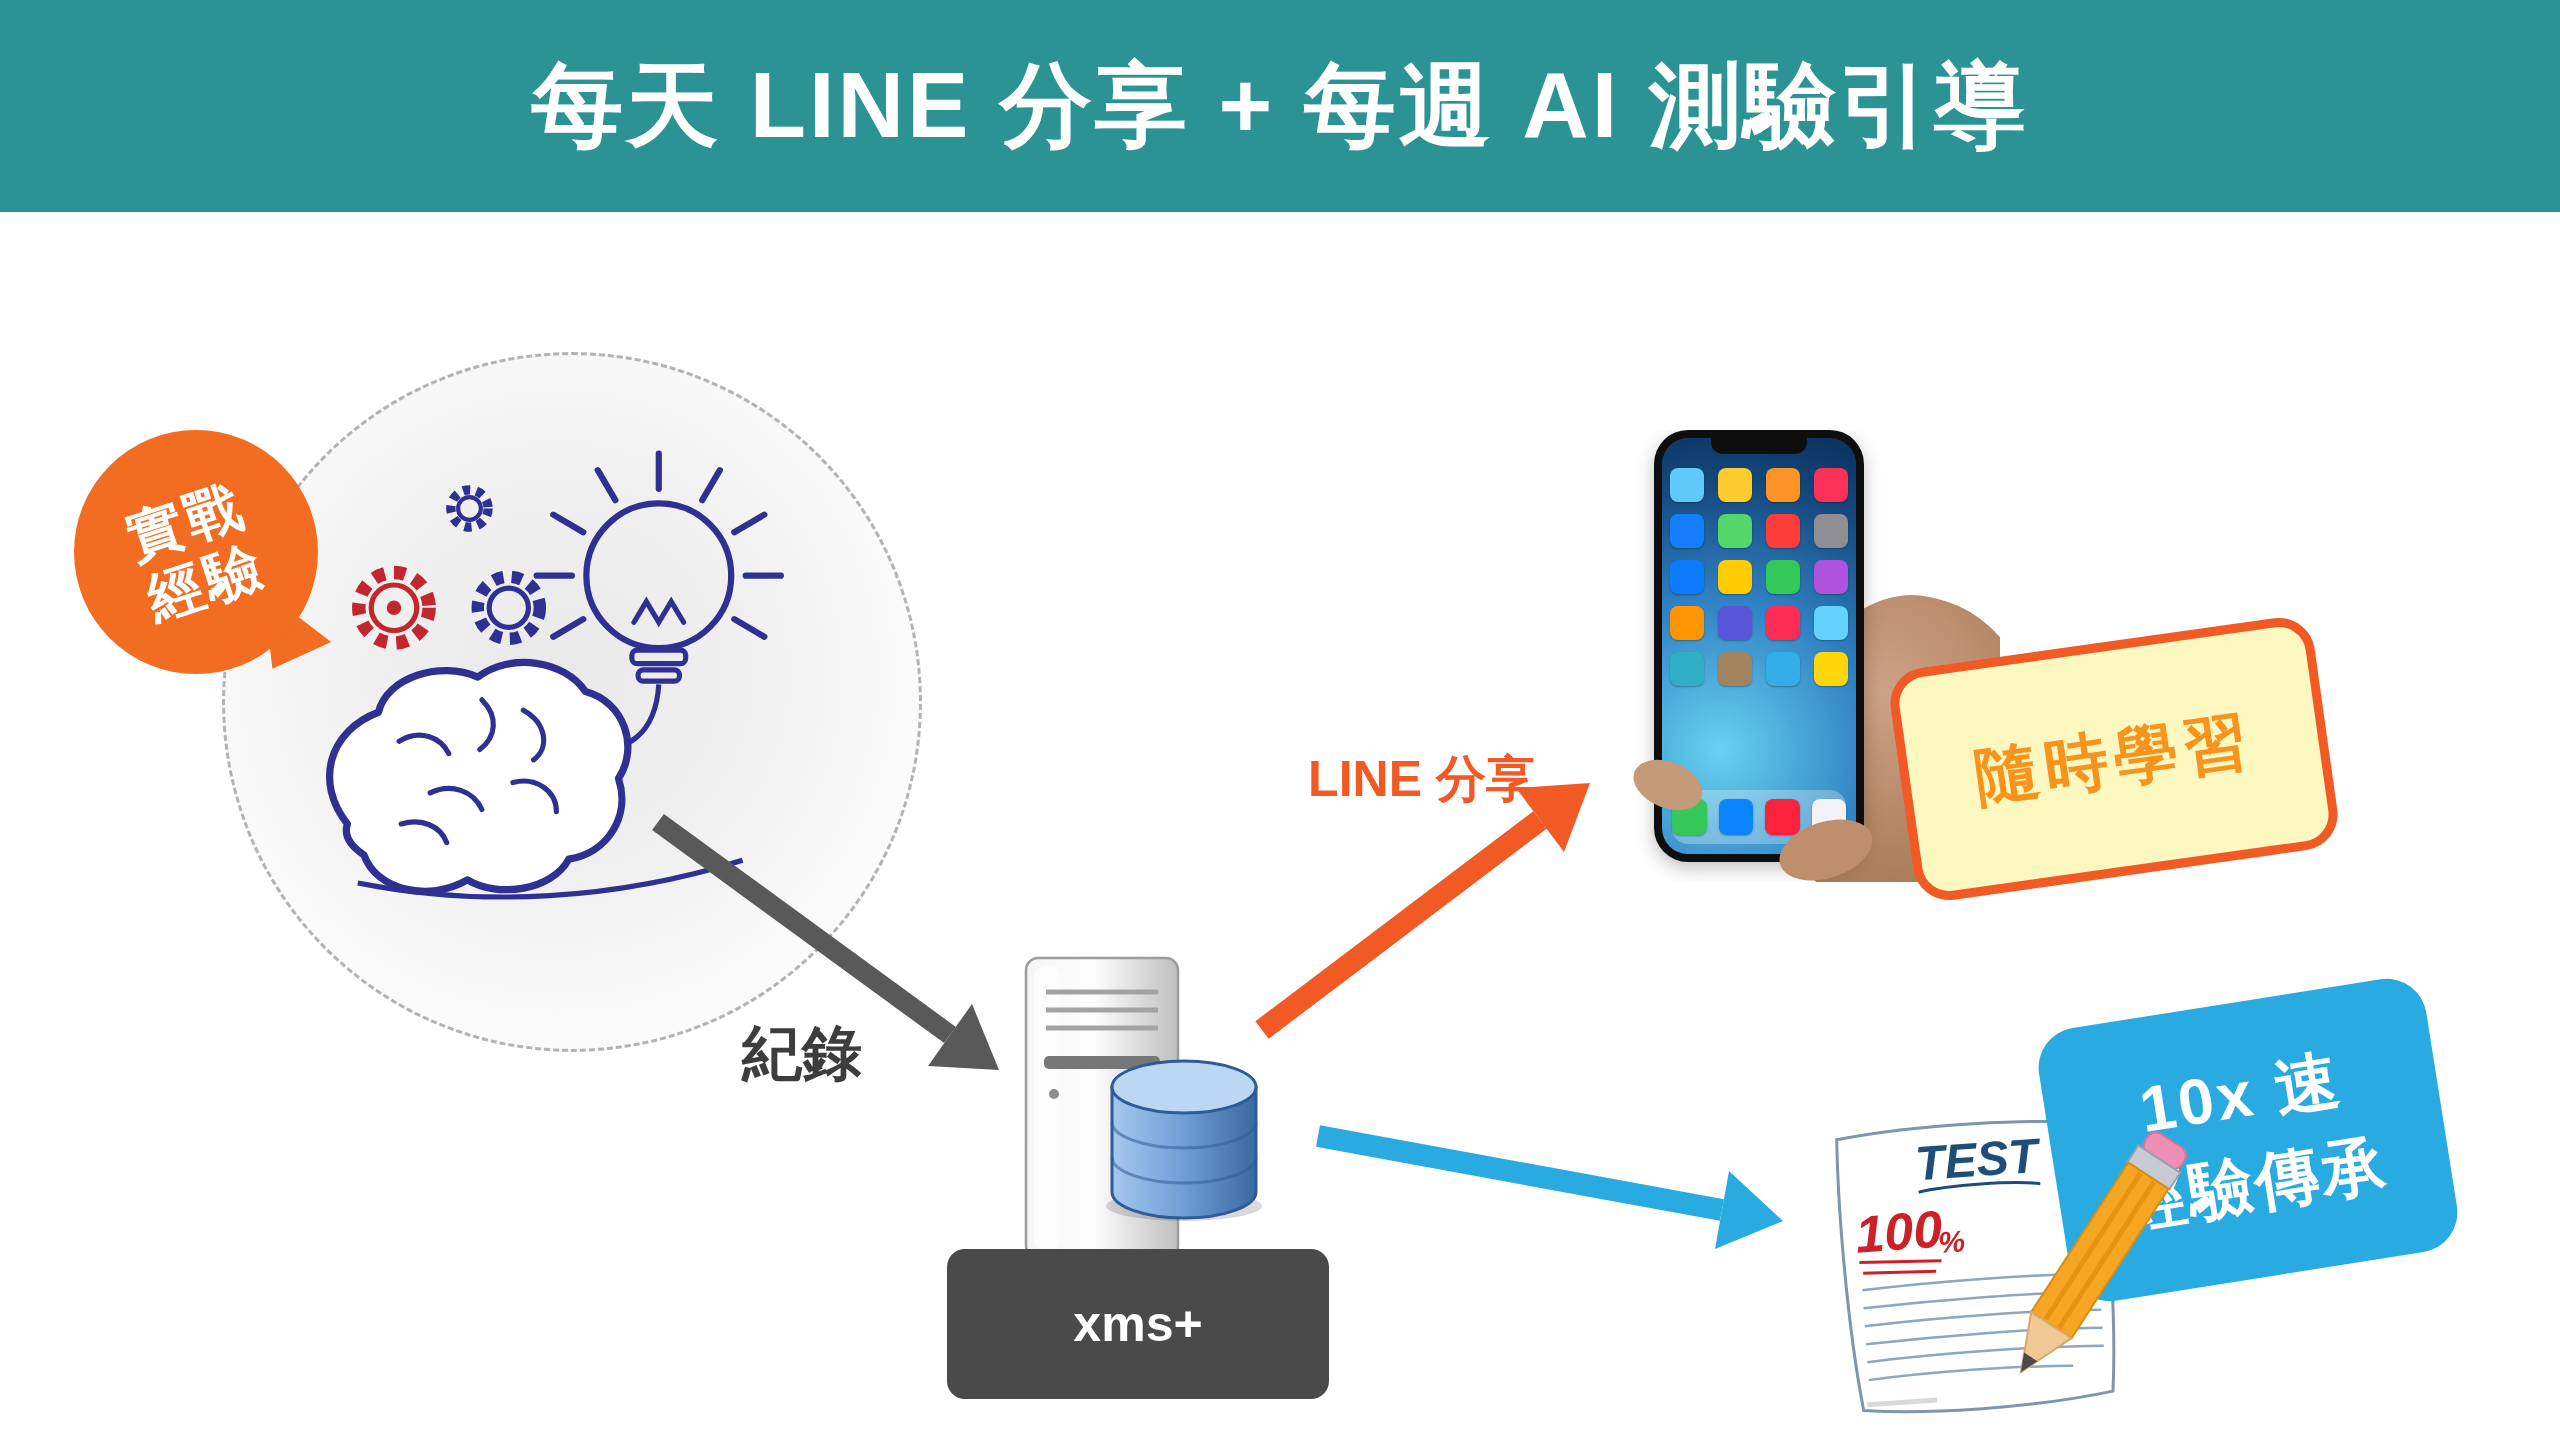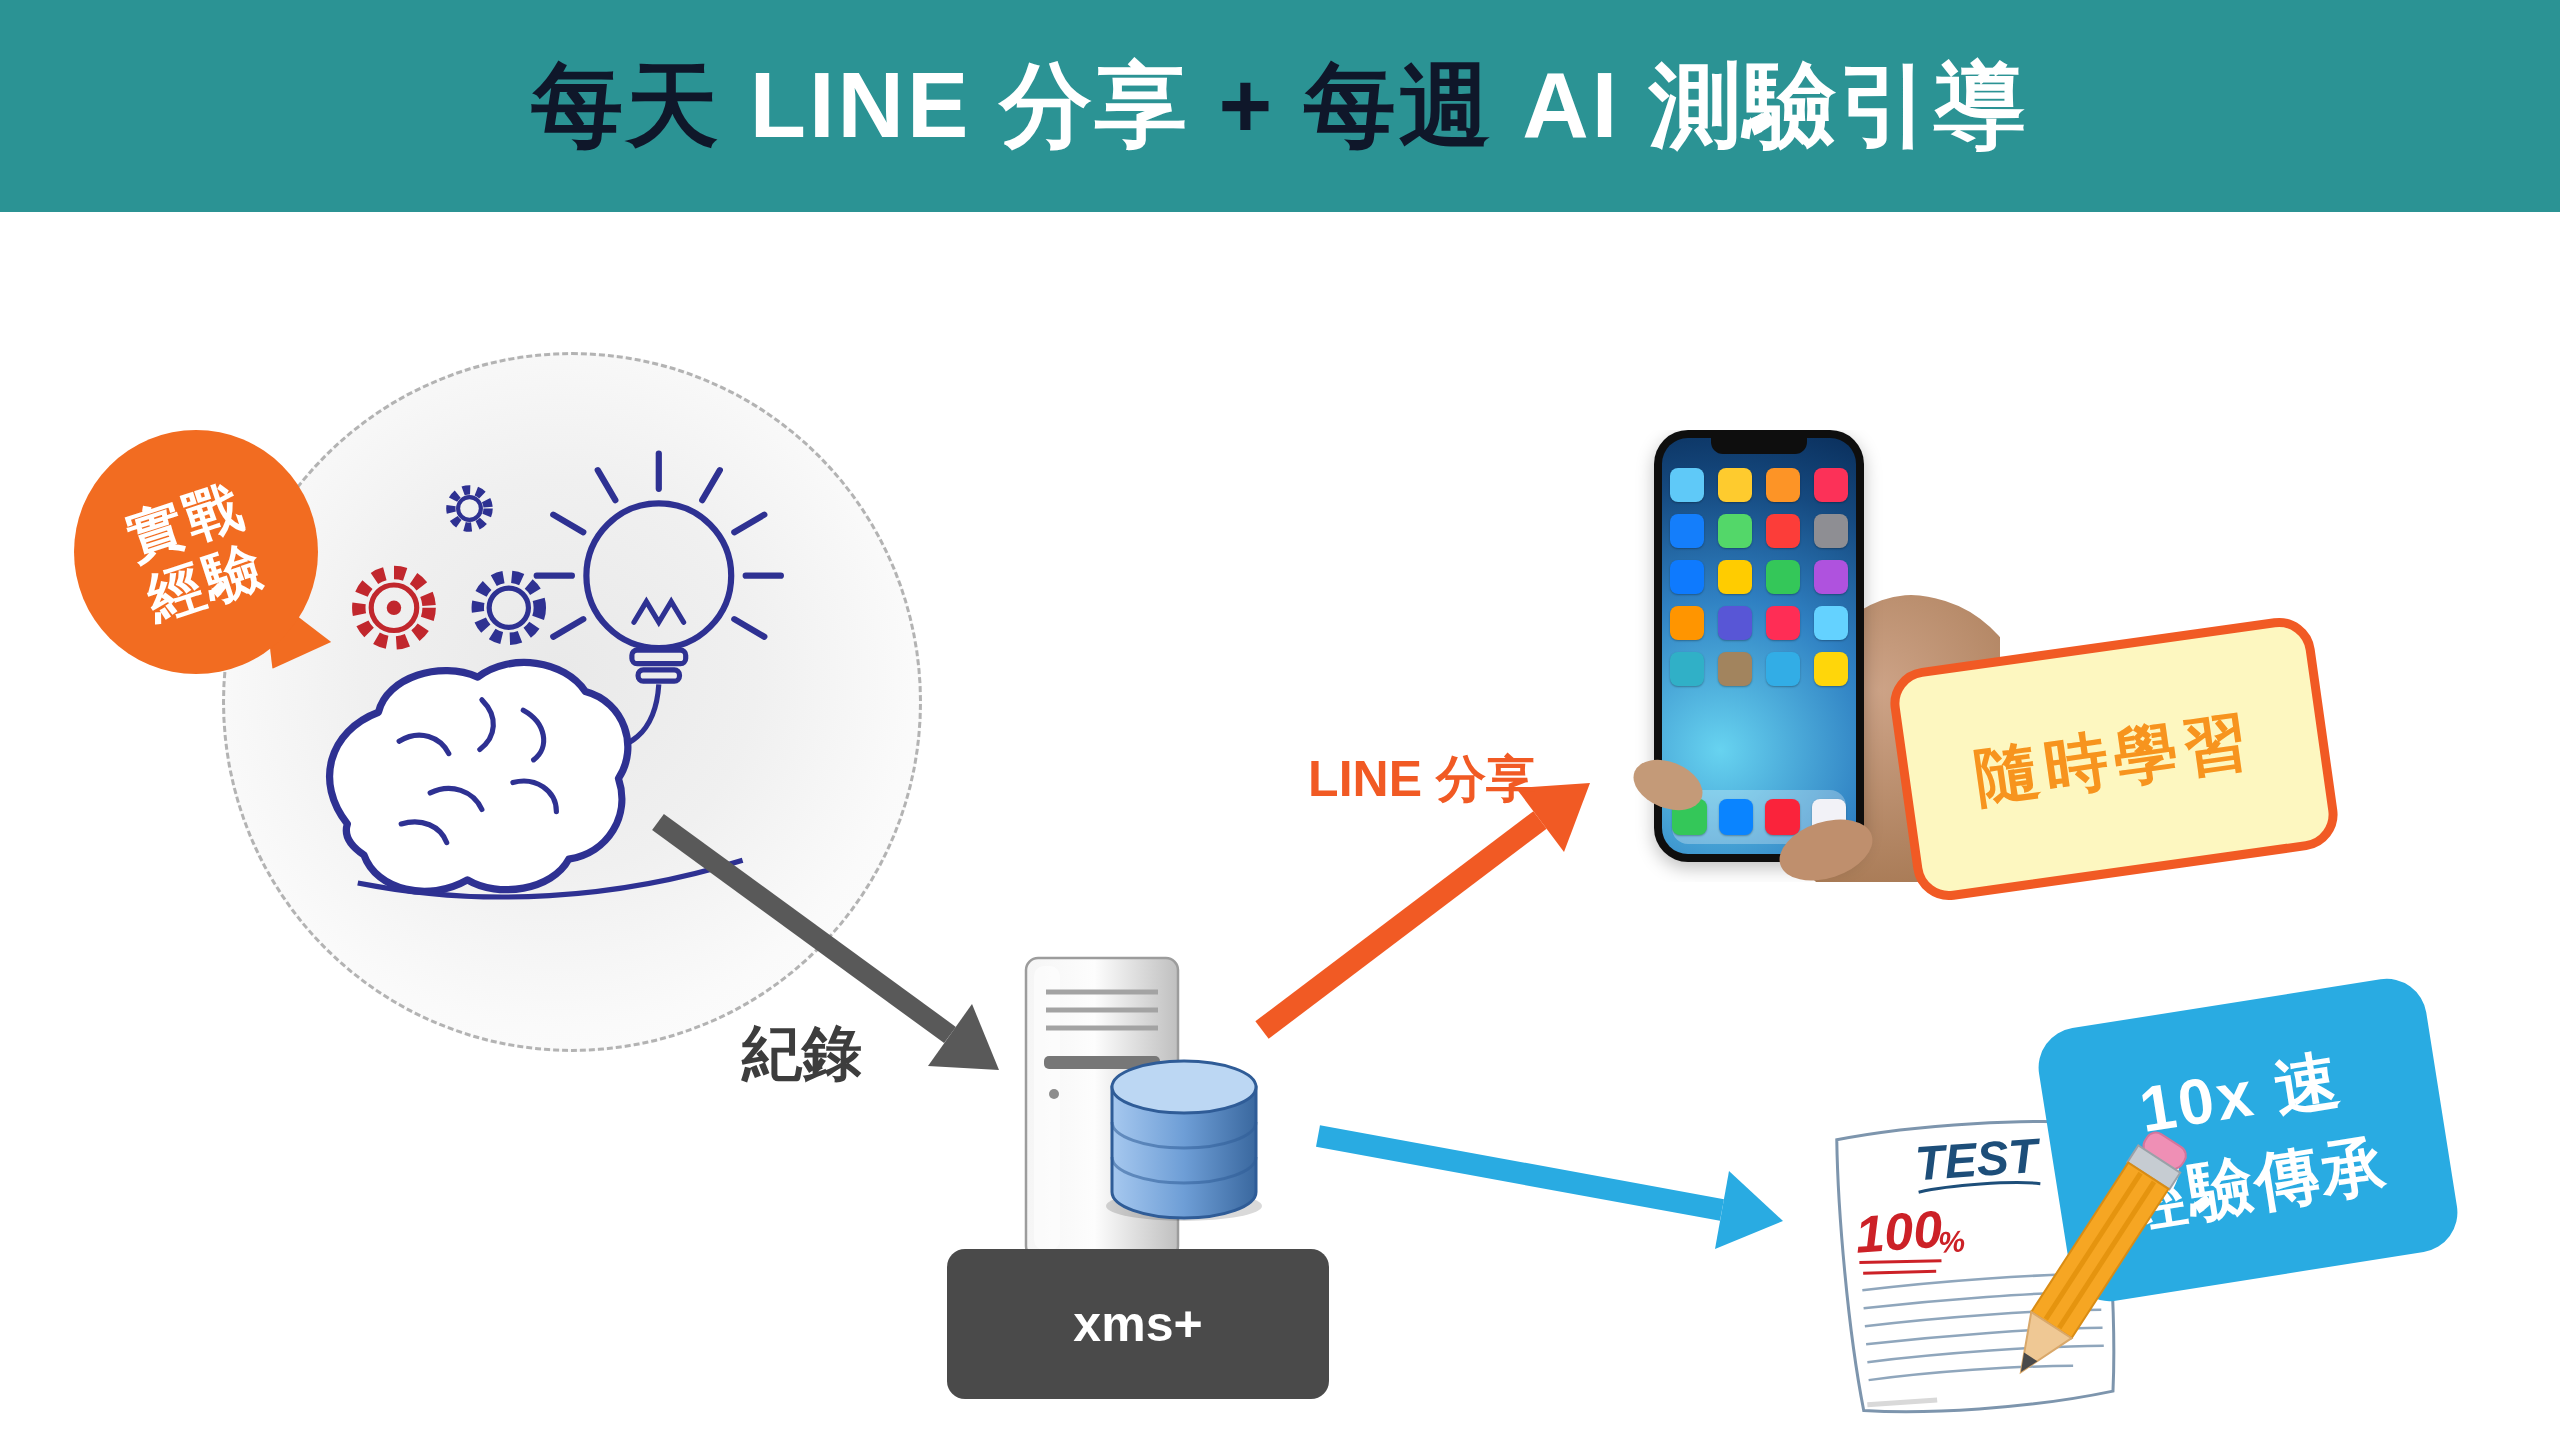--- a/index.html
+++ b/index.html
@@ -4,21 +4,21 @@
 <style>
   * { margin:0; padding:0; box-sizing:border-box; }
   html,body { width:2560px; height:1431px; }
   body { font-family:"Liberation Sans","DejaVu Sans",sans-serif; background:#ffffff; overflow:hidden; }
   .page { position:relative; width:2560px; height:1431px; background:#ffffff; overflow:hidden; }
 
   
   .banner { position:absolute; left:0; top:0; width:2560px; height:212px; background:#2B9394; display:flex; align-items:center; justify-content:center; z-index:10; }
   .banner-title { font-size:92px; font-weight:800; letter-spacing:3px; white-space:pre; }
   .banner-title span { white-space:pre; }
-  .t-yellow { color:#0f172a; }
+  .t-yellow { color:#ffffff; }
   .t-white { color:#FFFFFF; }
 
   
   .idea-circle { position:absolute; left:222px; top:352px; width:700px; height:700px; border:3px dashed #b3b3b3; border-radius:50%;
     background:radial-gradient(circle at 48% 46%, #e9e9e9 0%, #f0f0f0 38%, #fafafa 68%, #ffffff 100%); z-index:1; }
   .idea-art { position:absolute; left:50px; top:50px; width:600px; height:600px; }
 
   
   .exp-badge { position:absolute; left:74px; top:430px; width:244px; height:244px; z-index:4; }
   .exp-circle { position:absolute; inset:0; background:#F26C21; border-radius:50%; }

